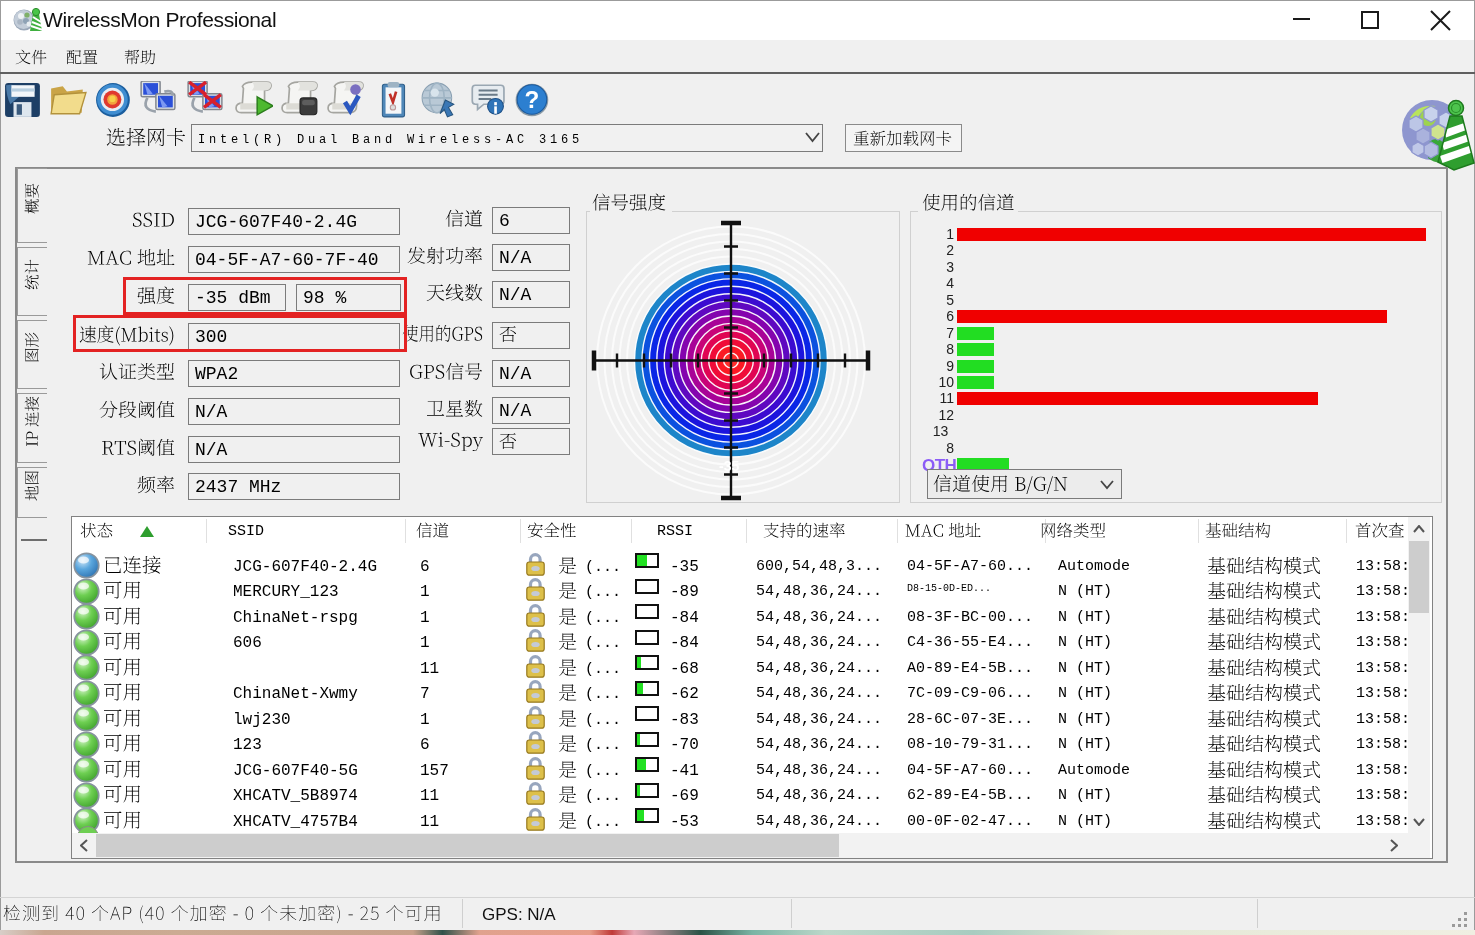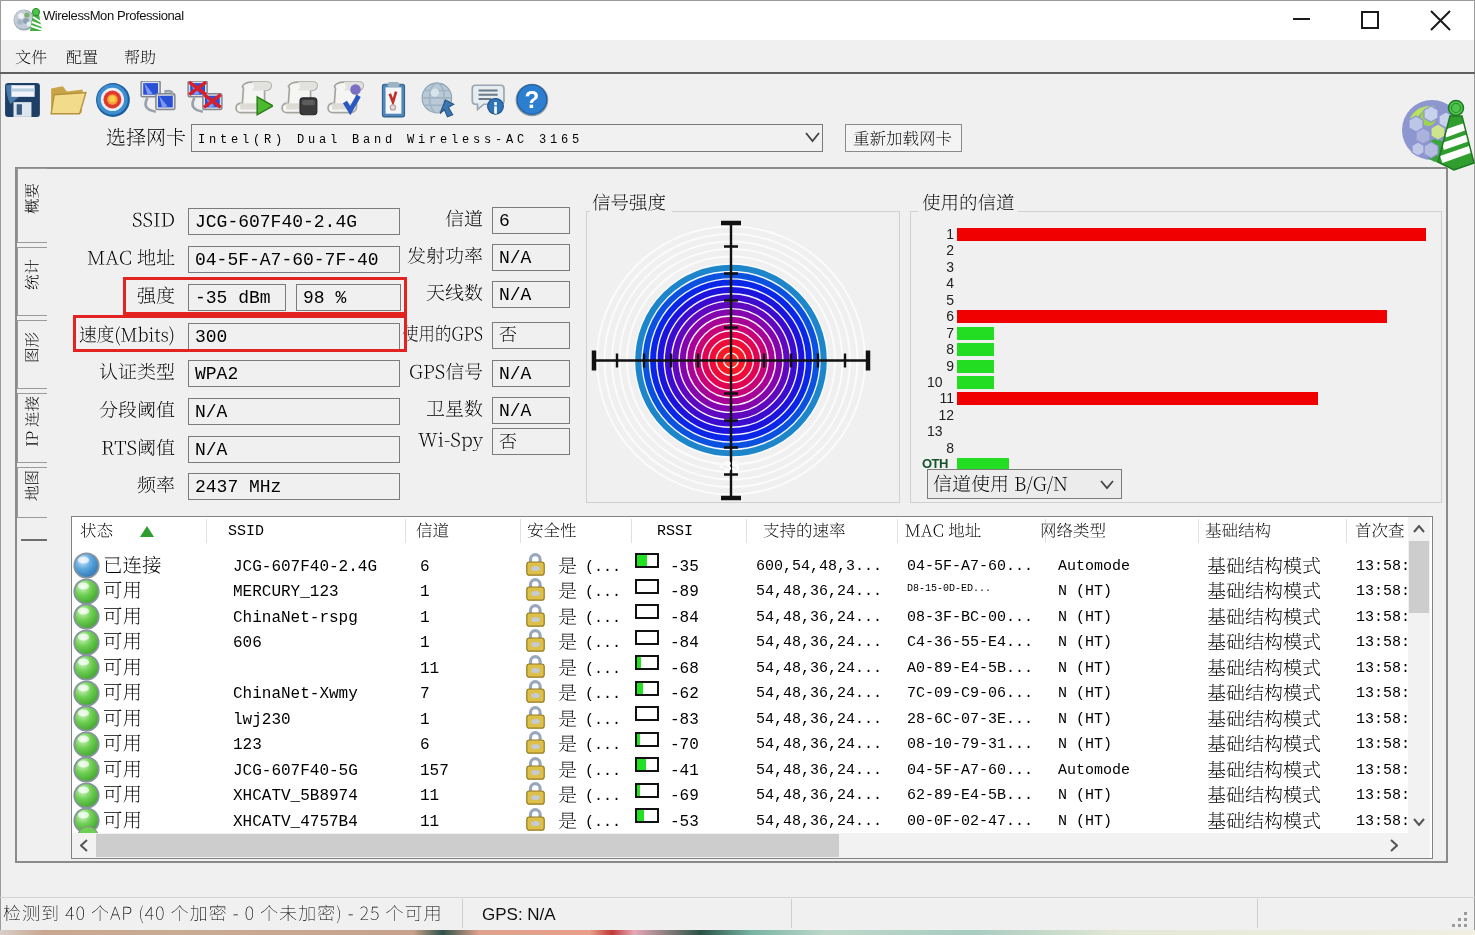--- a/index.html
+++ b/index.html
@@ -18,21 +18,21 @@
     <circle cx="10.5" cy="12.5" r="9.5" fill="#c3cdd9"></circle>
 <circle cx="8" cy="9" r="3" fill="#eef2f5"></circle>
     <circle cx="14" cy="8" r="2.6" fill="#7fb069"></circle>
 <circle cx="7" cy="15" r="2.8" fill="#aab6c4"></circle>
     <circle cx="13" cy="14" r="3" fill="#8ea2b5"></circle>
 <circle cx="16" cy="17" r="2.5" fill="#e8eef2"></circle>
 <path d="M20 7 l6 0 3 17 -12 0 z" fill="#3faf3f"></path>
 <path d="M20 10 l8 5 M19 15 l10 4 M18 19 l12 4" stroke="#fff" stroke-width="2"></path>
 <circle cx="23" cy="5" r="3.6" fill="#49c549" stroke="#2c8b2c"></circle>
 </svg>
-<div class="abs" style="left:43px;top:8px;font-size:13px;color:#111;letter-spacing:-0.4px">WirelessMon Professional</div>
+<div class="abs" style="left:43px;top:8px;font-size:21px;color:#111;letter-spacing:-0.4px">WirelessMon Professional</div>
 <div class="abs" style="left:1293px;top:18px;width:17px;height:2px;background:#1a1a1a"></div>
 <div class="abs" style="left:1361px;top:11px;width:18px;height:18px;border:2px solid #1a1a1a"></div>
 <svg class="abs" style="left:1430px;top:10px" width="21" height="21">
     <path d="M1 1 L20 20 M20 1 L1 20" stroke="#1a1a1a" stroke-width="2"></path>
   </svg>
 <svg style="position:absolute;left:15px;top:49px;" width="32" height="18">
     <path fill="#000" d="M6.6 0.8Q7.5 1.1 8 1.5Q8.5 1.9 8.8 2.3Q9.1 2.6 9.2 3Q9.3 3.3 9.3 3.5Q9.2 3.7 9 3.7Q8.9 3.8 8.7 3.6Q8.5 3.2 8.2 2.7Q7.8 2.2 7.3 1.7Q6.9 1.2 6.4 0.9ZM12.5 4.3Q12 6.3 11 8Q10 9.8 8.6 11.1Q7.2 12.5 5.3 13.5Q3.3 14.6 0.9 15.3L0.7 15Q3.8 14 6 12.5Q8.2 10.9 9.5 8.9Q10.9 6.8 11.6 4.3ZM14 3.3Q14 3.3 14.1 3.4Q14.3 3.5 14.5 3.7Q14.7 3.9 14.9 4Q15.1 4.2 15.3 4.4Q15.2 4.7 14.9 4.7H0.9L0.8 4.2H13.3ZM4.4 4.3Q4.9 6.3 5.9 8Q6.9 9.6 8.3 10.9Q9.7 12.2 11.5 13.1Q13.3 14 15.5 14.5L15.4 14.7Q15.1 14.7 14.9 14.8Q14.7 15 14.5 15.2Q12.5 14.6 10.8 13.7Q9.1 12.7 7.7 11.4Q6.4 10 5.5 8.3Q4.5 6.6 4 4.5Z M20.5 8.7H29.5L30.2 7.9Q30.2 7.9 30.3 8Q30.4 8.1 30.6 8.3Q30.8 8.4 31 8.6Q31.2 8.8 31.4 8.9Q31.3 9.2 31 9.2H20.6ZM22.9 1.6 24.2 2Q24.2 2.1 24 2.2Q23.9 2.3 23.6 2.3Q23.2 4 22.4 5.4Q21.6 6.9 20.7 7.9L20.4 7.7Q21 7 21.4 6Q21.9 5 22.3 3.9Q22.7 2.8 22.9 1.6ZM25.6 0.9 26.9 1.1Q26.9 1.2 26.7 1.4Q26.6 1.5 26.3 1.5V14.9Q26.3 15 26.2 15.1Q26.2 15.1 26 15.2Q25.9 15.2 25.8 15.2H25.6ZM22.4 4.3H29.1L29.7 3.5Q29.7 3.5 29.9 3.6Q30 3.7 30.2 3.9Q30.4 4 30.6 4.2Q30.8 4.4 30.9 4.6Q30.9 4.8 30.5 4.8H22.4ZM18.9 5.3 19.3 4.8 20.1 5.1Q20 5.2 19.9 5.3Q19.8 5.3 19.6 5.4V15Q19.6 15 19.5 15.1Q19.4 15.1 19.3 15.2Q19.2 15.2 19 15.2H18.9ZM20.4 0.8 21.6 1.2Q21.6 1.3 21.4 1.4Q21.3 1.5 21 1.5Q20.5 2.9 19.9 4.2Q19.2 5.6 18.4 6.8Q17.7 8 16.9 8.8L16.6 8.7Q17.3 7.7 18 6.5Q18.7 5.2 19.3 3.7Q19.9 2.3 20.4 0.8Z"></path>
   </svg>
 <svg style="position:absolute;left:66px;top:49px;" width="32" height="18">
     <path fill="#000" d="M8.9 1.7H14.1V2.2H9ZM13.5 1.7H13.3L13.8 1.2L15 2.1Q15 2.2 14.7 2.3Q14.5 2.4 14.2 2.4V7.7Q14.2 7.8 14.1 7.9Q14 7.9 13.9 8Q13.7 8 13.6 8H13.5ZM9.3 6.2H14.1V6.7H9.3ZM9.1 6.2V5.8V5.8L10 6.2H9.8V13.7Q9.8 13.9 10 14Q10.1 14.1 10.6 14.1H12.4Q13 14.1 13.5 14.1Q13.9 14.1 14.1 14Q14.3 14 14.3 14Q14.4 13.9 14.4 13.8Q14.5 13.6 14.6 12.9Q14.7 12.1 14.8 11.3H15.1L15.1 13.9Q15.3 14 15.4 14Q15.5 14.1 15.5 14.2Q15.5 14.4 15.2 14.5Q15 14.6 14.4 14.7Q13.7 14.7 12.4 14.7H10.6Q10 14.7 9.7 14.6Q9.4 14.6 9.2 14.4Q9.1 14.2 9.1 13.8ZM0.7 1.8H6.6L7.3 1Q7.3 1 7.5 1.1Q7.7 1.3 8 1.5Q8.3 1.8 8.5 2Q8.4 2.2 8.1 2.2H0.8ZM1.7 10.7H7.6V11.1H1.7ZM1.6 13.3H7.6V13.8H1.6ZM7 4.4H6.9L7.3 3.9L8.4 4.8Q8.4 4.8 8.2 4.9Q8 5 7.7 5.1V14.6Q7.7 14.6 7.6 14.7Q7.5 14.8 7.4 14.8Q7.2 14.9 7.1 14.9H7ZM4.9 1.8H5.6V4.7H4.9ZM4.9 4.5H5.6Q5.6 4.6 5.6 4.8Q5.6 4.9 5.6 4.9V7.8Q5.6 8 5.8 8H6.1Q6.2 8 6.3 8Q6.4 8 6.5 8Q6.5 8 6.5 8Q6.6 8 6.6 8Q6.6 8 6.7 8Q6.8 8 6.8 8H6.9L7 8Q7.2 8.1 7.3 8.1Q7.4 8.1 7.4 8.3Q7.4 8.5 7.1 8.6Q6.8 8.7 6.1 8.7H5.6Q5.2 8.7 5 8.5Q4.9 8.4 4.9 8ZM1.2 4.4V4L1.9 4.4H7.6V4.9H1.9V14.9Q1.9 14.9 1.8 15Q1.7 15.1 1.6 15.1Q1.5 15.2 1.3 15.2H1.2ZM3.8 4.5V5.6Q3.8 6.2 3.7 6.9Q3.6 7.6 3.2 8.3Q2.9 9.1 2 9.6L1.8 9.4Q2.4 8.8 2.7 8.1Q2.9 7.5 3 6.8Q3.1 6.2 3.1 5.6V4.5ZM3.8 1.8V4.7H3.1V1.8Z M19.7 6.8 20.6 7.3H27.8L28.3 6.7L29.4 7.6Q29.4 7.7 29.2 7.8Q29 7.8 28.7 7.9V14.4H28V7.8H20.4V14.4H19.7V7.3ZM30 13.4Q30 13.4 30.2 13.5Q30.3 13.6 30.5 13.7Q30.7 13.9 30.9 14.1Q31.1 14.3 31.3 14.4Q31.2 14.6 31.2 14.6Q31.1 14.7 30.9 14.7H16.8L16.7 14.2H29.3ZM24.8 4.9Q24.7 5.2 24.2 5.3Q24.1 5.6 23.9 6.1Q23.7 6.5 23.6 6.9Q23.4 7.3 23.3 7.6H22.9Q22.9 7.3 23 6.8Q23.1 6.2 23.2 5.7Q23.3 5.1 23.4 4.7ZM28.3 12.4V12.9H20.1V12.4ZM28.3 10.7V11.2H20.1V10.7ZM28.3 9.1V9.5H20.1V9.1ZM29.9 4.8Q29.9 4.8 30.1 5Q30.3 5.1 30.6 5.4Q30.9 5.6 31.1 5.9Q31.1 6.1 30.7 6.1H17.2L17 5.6H29.2ZM26.2 1.5V4.2H25.5V1.5ZM22.7 1.5V4.2H22V1.5ZM28.8 1.5 29.3 1 30.4 1.8Q30.3 1.9 30.1 2Q29.9 2.1 29.7 2.1V4.8Q29.7 4.8 29.6 4.9Q29.5 4.9 29.4 5Q29.2 5 29.1 5H29V1.5ZM19.3 4.9Q19.3 4.9 19.2 5Q19.1 5 19 5.1Q18.8 5.1 18.7 5.1H18.6V1.5V1.1L19.4 1.5H29.7V2H19.3ZM29.6 3.9V4.4H19V3.9Z"></path>
@@ -383,28 +383,28 @@
 <div class="abs" style="left:927px;top:275px;width:27px;text-align:right;font-size:14px;color:#222">4</div>
 <div class="abs" style="left:927px;top:292px;width:27px;text-align:right;font-size:14px;color:#222">5</div>
 <div class="abs" style="left:927px;top:308px;width:27px;text-align:right;font-size:14px;color:#222">6</div>
 <div class="abs" style="left:957px;top:310px;width:430px;height:13px;background:#f00000"></div>
 <div class="abs" style="left:927px;top:325px;width:27px;text-align:right;font-size:14px;color:#222">7</div>
 <div class="abs" style="left:957px;top:327px;width:37px;height:13px;background:#22dd22"></div>
 <div class="abs" style="left:927px;top:341px;width:27px;text-align:right;font-size:14px;color:#222">8</div>
 <div class="abs" style="left:957px;top:343px;width:37px;height:13px;background:#22dd22"></div>
 <div class="abs" style="left:927px;top:358px;width:27px;text-align:right;font-size:14px;color:#222">9</div>
 <div class="abs" style="left:957px;top:360px;width:37px;height:13px;background:#22dd22"></div>
-<div class="abs" style="left:927px;top:374px;width:27px;font-size:14px;color:#222">10</div>
+<div class="abs" style="left:927px;top:374px;width:27px;text-align:right;font-size:14px;color:#222">10</div>
 <div class="abs" style="left:957px;top:376px;width:37px;height:13px;background:#22dd22"></div>
 <div class="abs" style="left:927px;top:390px;width:27px;text-align:right;font-size:14px;color:#222">11</div>
 <div class="abs" style="left:957px;top:392px;width:361px;height:13px;background:#f00000"></div>
 <div class="abs" style="left:927px;top:407px;width:27px;text-align:right;font-size:14px;color:#222">12</div>
-<div class="abs" style="left:927px;top:423px;width:27px;text-align:left;font-size:14px;color:#222">13</div>
+<div class="abs" style="left:927px;top:423px;width:27px;text-align:center;font-size:14px;color:#222">13</div>
 <div class="abs" style="left:927px;top:440px;width:27px;text-align:right;font-size:14px;color:#222">8</div>
-<div class="abs" style="left:922px;top:456px;width:32px;font-size:13px;font-weight:bold;color:#14532d;letter-spacing:-0.5px">OTH</div>
+<div class="abs" style="left:922px;top:456px;width:32px;font-size:17px;font-weight:bold;color:#8b5cf6;letter-spacing:-0.5px">OTH</div>
 <div class="abs" style="left:957px;top:458px;width:52px;height:13px;background:#22dd22"></div>
 <div class="fld" style="left:927px;top:469px;width:195px;height:30px;background:#ececec"></div>
 <svg style="position:absolute;left:933px;top:474px;" width="135" height="21">
     <path fill="#000" d="M10.7 0.6Q11.5 1.1 12 1.5Q12.5 1.9 12.8 2.4Q13.1 2.8 13.1 3.1Q13.2 3.5 13.1 3.7Q13 3.9 12.8 4Q12.6 4 12.4 3.8Q12.3 3.3 12 2.7Q11.7 2.2 11.3 1.7Q10.8 1.2 10.4 0.8ZM6.7 1.4Q6.6 1.5 6.5 1.7Q6.3 1.8 6 1.7Q5.4 3.5 4.6 5.1Q3.8 6.7 2.9 8.2Q2 9.6 1 10.7L0.7 10.5Q1.5 9.3 2.4 7.8Q3.2 6.3 3.9 4.5Q4.7 2.7 5.2 0.9ZM4.9 6.1Q4.8 6.2 4.7 6.3Q4.6 6.4 4.3 6.4V17.8Q4.3 17.8 4.2 17.9Q4.1 18 4 18.1Q3.8 18.1 3.6 18.1H3.5V6.3L3.9 5.7ZM15.4 11.9 16 11.3 17.2 12.3Q17.1 12.4 16.9 12.5Q16.7 12.6 16.4 12.6V17.6Q16.4 17.6 16.3 17.7Q16.2 17.8 16 17.8Q15.9 17.9 15.7 17.9H15.6V11.9ZM8.5 17.8Q8.5 17.9 8.4 18Q8.2 18 8.1 18.1Q7.9 18.1 7.8 18.1H7.6V11.9V11.4L8.5 11.9H16.1V12.5H8.5ZM16.1 16.2V16.7H8V16.2ZM15.8 8.5Q15.8 8.5 15.9 8.6Q16.1 8.7 16.3 8.9Q16.5 9 16.7 9.3Q16.9 9.5 17.1 9.7Q17.1 10 16.7 10H7.4L7.2 9.4H15.1ZM15.8 5.9Q15.8 5.9 15.9 6.1Q16.1 6.2 16.3 6.3Q16.5 6.5 16.7 6.7Q16.9 6.9 17.1 7.1Q17.1 7.4 16.7 7.4H7.4L7.2 6.8H15.1ZM16.9 3.2Q16.9 3.2 17 3.4Q17.2 3.5 17.4 3.7Q17.6 3.8 17.9 4Q18.1 4.3 18.3 4.5Q18.3 4.8 17.9 4.8H6.1L5.9 4.2H16.1Z M31.2 3.9Q31 4.3 30.8 4.8Q30.6 5.4 30.4 5.9Q30.2 6.4 30 6.8H29.5Q29.6 6.4 29.6 5.8Q29.7 5.3 29.8 4.8Q29.9 4.3 29.9 3.9ZM27.6 15.5Q27.6 15.5 27.5 15.6Q27.4 15.7 27.2 15.7Q27.1 15.8 26.9 15.8H26.7V6.4V5.9L27.7 6.4H34.7V6.9H27.6ZM34.6 1.4Q34.5 1.5 34.4 1.6Q34.2 1.7 33.9 1.7Q33.5 2.3 33 3Q32.4 3.7 31.9 4.3H31.4Q31.7 3.8 32 3.2Q32.3 2.6 32.6 2Q32.8 1.4 33 0.9ZM34.6 14.1V14.6H27.2V14.1ZM34.6 11.5V12H27.2V11.5ZM34.6 8.9V9.5H27.2V8.9ZM34 6.4 34.6 5.7 35.9 6.7Q35.8 6.9 35.5 7Q35.3 7 35 7.1V15.3Q35 15.4 34.9 15.4Q34.8 15.5 34.6 15.6Q34.5 15.7 34.3 15.7H34.2V6.4ZM27.3 0.9Q28.1 1.2 28.5 1.6Q28.9 2 29.1 2.4Q29.3 2.7 29.3 3Q29.3 3.3 29.2 3.5Q29.1 3.7 28.9 3.8Q28.7 3.8 28.4 3.6Q28.4 3 28 2.2Q27.6 1.5 27.1 1ZM35.7 2.9Q35.7 2.9 35.8 3.1Q36 3.2 36.2 3.4Q36.4 3.5 36.7 3.8Q36.9 4 37.1 4.2Q37.1 4.3 37 4.4Q36.8 4.5 36.7 4.5H25L24.9 3.9H34.9ZM23.2 14Q23.4 14 23.6 14.1Q23.7 14.1 23.8 14.3Q24.7 15.3 25.7 15.8Q26.7 16.3 28 16.4Q29.3 16.6 31 16.6Q32.7 16.6 34.1 16.6Q35.6 16.6 37.2 16.5V16.8Q36.9 16.8 36.7 17Q36.5 17.2 36.5 17.5Q35.5 17.5 34.6 17.5Q33.7 17.5 32.8 17.5Q31.9 17.5 30.8 17.5Q28.9 17.5 27.6 17.3Q26.3 17.1 25.4 16.5Q24.4 15.9 23.5 14.7Q23.4 14.6 23.2 14.6Q23.1 14.6 23 14.7Q22.7 15 22.3 15.5Q21.9 16 21.5 16.5Q21.1 17 20.8 17.4Q20.9 17.7 20.7 17.9L19.8 16.8Q20.2 16.5 20.7 16Q21.2 15.5 21.7 15.1Q22.2 14.6 22.6 14.3Q23 14 23.2 14ZM21 1.2Q22 1.8 22.6 2.4Q23.3 3 23.6 3.5Q24 4 24.1 4.4Q24.2 4.8 24.1 5.1Q24 5.3 23.8 5.4Q23.6 5.5 23.4 5.3Q23.2 4.7 22.7 4Q22.3 3.2 21.7 2.5Q21.2 1.8 20.7 1.3ZM23.5 14.1 22.7 14.7V7.8H20.1L19.9 7.2H22.5L23 6.4L24.4 7.6Q24.3 7.7 24.1 7.8Q23.9 7.8 23.5 7.9Z M43.9 3.5H54L54.8 2.5Q54.8 2.5 54.9 2.6Q55 2.7 55.3 2.9Q55.5 3.1 55.7 3.3Q56 3.5 56.2 3.7Q56.2 3.9 56 4Q55.9 4 55.7 4H44.1ZM45.3 10.1H54.5V10.7H45.3ZM54 6.2H53.8L54.4 5.5L55.7 6.5Q55.6 6.6 55.3 6.8Q55.1 6.9 54.8 6.9V11.3Q54.8 11.4 54.7 11.5Q54.6 11.6 54.4 11.6Q54.2 11.7 54.1 11.7H54ZM44.8 6.2V5.7L45.7 6.2H54.5V6.7H45.6V11.4Q45.6 11.5 45.5 11.5Q45.4 11.6 45.2 11.7Q45.1 11.7 44.9 11.7H44.8ZM45.9 11.8Q46.6 13 47.6 13.9Q48.6 14.8 49.9 15.5Q51.2 16.2 52.8 16.6Q54.5 17 56.3 17.1V17.3Q56 17.3 55.8 17.6Q55.6 17.8 55.5 18.1Q53 17.8 51.1 17Q49.2 16.3 47.8 15Q46.5 13.8 45.6 12ZM49.4 0.9 50.9 1.1Q50.9 1.3 50.8 1.4Q50.6 1.5 50.3 1.6V9.1Q50.2 10.7 49.9 12.1Q49.6 13.5 48.7 14.6Q47.9 15.7 46.5 16.6Q45.1 17.5 43 18.1L42.8 17.7Q45.3 16.9 46.8 15.7Q48.2 14.5 48.8 12.8Q49.4 11.2 49.4 9.1ZM41.5 6.3 42 5.7 42.9 6Q42.9 6.2 42.7 6.3Q42.6 6.3 42.4 6.4V17.8Q42.4 17.8 42.2 17.9Q42.1 18 42 18Q41.8 18.1 41.6 18.1H41.5ZM43.2 0.9 44.7 1.4Q44.6 1.5 44.5 1.7Q44.3 1.8 44 1.7Q43.4 3.4 42.6 5Q41.8 6.6 41 8Q40.1 9.4 39.1 10.5L38.8 10.3Q39.6 9.2 40.5 7.7Q41.3 6.2 42 4.4Q42.7 2.7 43.2 0.9Z M60.4 2.2V2V1.7L61.4 2.2H61.2V7.9Q61.2 9.2 61.1 10.6Q61 11.9 60.7 13.3Q60.4 14.6 59.8 15.9Q59.2 17.1 58.1 18.1L57.8 17.9Q58.9 16.5 59.5 14.9Q60 13.3 60.2 11.5Q60.4 9.8 60.4 8ZM60.8 6.6H72.7V7.2H60.8ZM60.8 2.2H73V2.8H60.8ZM60.6 11.2H72.7V11.7H60.6ZM72.4 2.2H72.2L72.7 1.5L74.1 2.6Q74 2.7 73.8 2.8Q73.5 2.9 73.2 3V16.6Q73.2 17 73.1 17.3Q73 17.6 72.6 17.8Q72.3 18 71.5 18.1Q71.5 17.9 71.4 17.7Q71.3 17.6 71.1 17.4Q70.9 17.3 70.4 17.2Q70 17.1 69.3 17.1V16.7Q69.3 16.7 69.7 16.8Q70 16.8 70.5 16.8Q70.9 16.9 71.3 16.9Q71.7 16.9 71.9 16.9Q72.2 16.9 72.3 16.8Q72.4 16.7 72.4 16.5ZM66.2 2.2H67V17.7Q67 17.7 66.8 17.8Q66.6 18 66.3 18H66.2Z M82 16.7V16.2L84.5 16H84.7V16.7ZM84 16.7Q84 15.1 84 13.6Q84 12 84 10.4V9.3Q84 7.7 84 6.1Q84 4.5 84 3H85.3Q85.3 4.5 85.3 6.1Q85.3 7.7 85.3 9.4V9.7Q85.3 11.8 85.3 13.5Q85.3 15.1 85.3 16.7ZM84.7 16.7V16.1H87.2Q89.1 16.1 90.1 15.3Q91.2 14.5 91.2 13Q91.2 11.5 90.1 10.7Q89.1 9.9 86.8 9.9H84.7V9.3H86.6Q88.5 9.3 89.5 8.5Q90.5 7.7 90.5 6.3Q90.5 5 89.7 4.3Q88.9 3.6 86.9 3.6H84.7V3H87.3Q88.8 3 89.8 3.4Q90.8 3.8 91.2 4.5Q91.7 5.3 91.7 6.3Q91.7 7.1 91.3 7.8Q90.9 8.5 90 9Q89.1 9.5 87.6 9.6L87.7 9.5Q89.4 9.5 90.4 10Q91.5 10.5 92 11.3Q92.4 12 92.4 13Q92.4 13.8 92.1 14.4Q91.8 15.1 91.2 15.6Q90.6 16.1 89.7 16.4Q88.7 16.7 87.4 16.7ZM82 3.5V3H84.7V3.7H84.5Z M93.4 20 98.9 2.2H99.6L94.2 20Z M107.6 17Q105.6 17 104.1 16.1Q102.5 15.2 101.7 13.6Q100.8 12 100.8 9.8Q100.8 7.7 101.7 6.1Q102.6 4.5 104.1 3.6Q105.7 2.7 107.7 2.7Q109 2.7 109.9 3Q110.9 3.2 111.8 3.8L111.8 6.7H111.1L110.5 3.6L111.4 4V4.6Q110.5 4 109.7 3.6Q108.9 3.3 107.8 3.3Q106.2 3.3 104.9 4.1Q103.6 4.9 102.9 6.4Q102.2 7.8 102.2 9.9Q102.2 11.9 102.9 13.3Q103.6 14.8 104.8 15.6Q106.1 16.4 107.7 16.4Q108.7 16.4 109.6 16.1Q110.4 15.9 111.3 15.4L110.8 15.9V14.8Q110.8 13.6 110.7 12.5Q110.7 11.3 110.7 10.2H112Q112 11.2 112 12.3Q112 13.5 112 14.8V15.8Q110.9 16.4 109.9 16.7Q108.9 17 107.6 17ZM108.4 10.7V10.2H113.4V10.7L111.5 10.9H111.1Z M113.7 20 119.2 2.2H119.9L114.5 20Z M120.9 16.7V16.2L122.9 16H123.2L125.6 16.2V16.7ZM122.7 16.7V3.4H123.3L123.3 10.2V16.7ZM129.4 3.5V3H134.2V3.5L132.2 3.7H131.8ZM131.7 16.9 123.2 4.2 123.1 4.2 122.8 3.6 120.8 3.5V3H123.8L132 15.2L131.7 15.3L131.7 9.6V3H132.3V16.9Z"></path>
   </svg>
 <svg class="abs" style="left:1100px;top:480px" width="14" height="10">
     <path d="M1 1 l6 7 6 -7" fill="none" stroke="#444" stroke-width="1.8"></path>
   </svg>
 <div class="abs" style="left:71px;top:516px;width:1362px;height:343px;border:1px solid #828282;background:#fff"></div>
 <div class="abs" style="left:206px;top:519px;width:1px;height:24px;background:#e0e0e0"></div>

